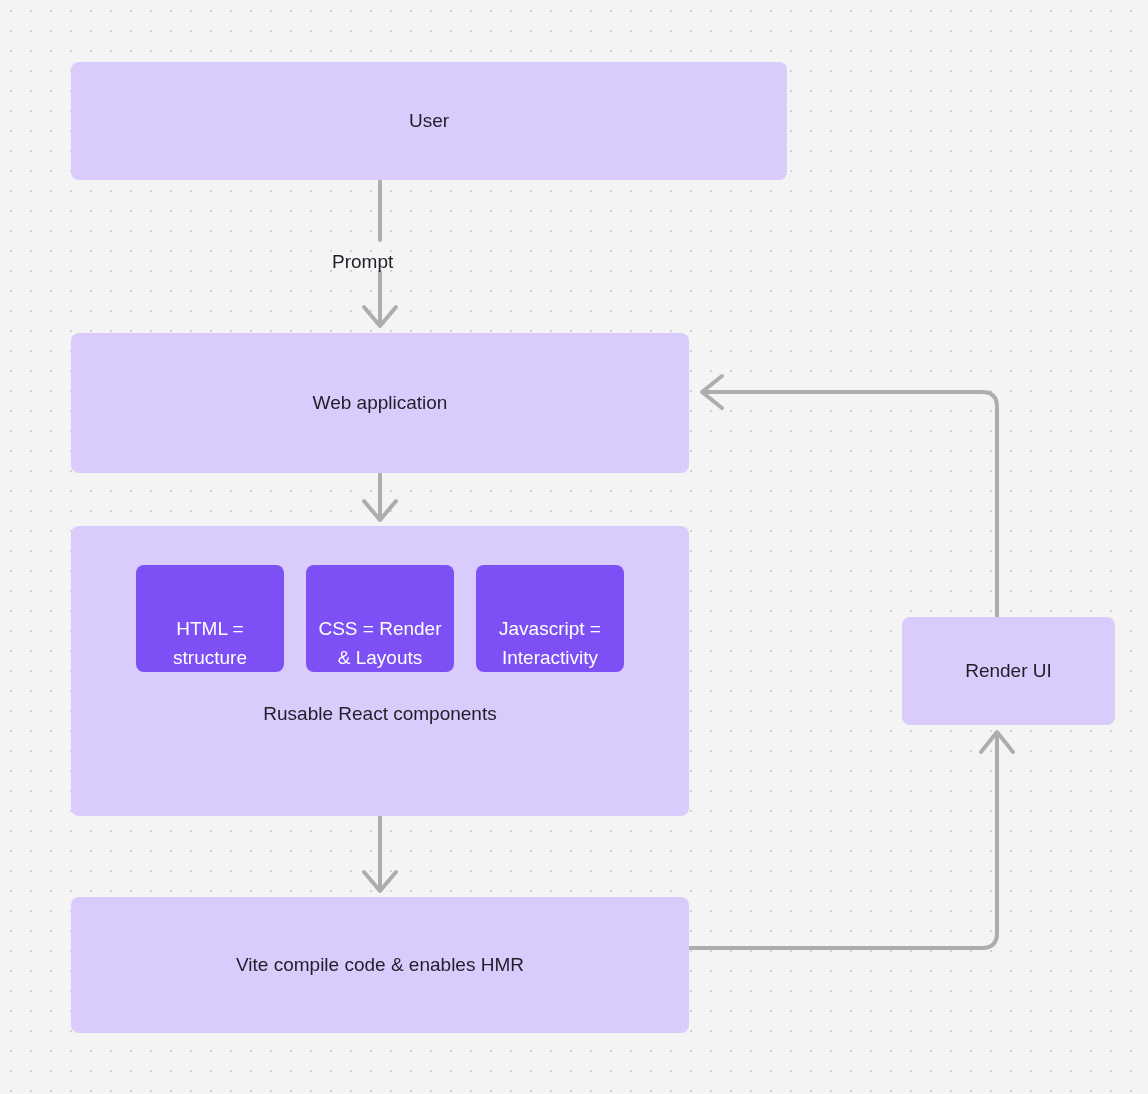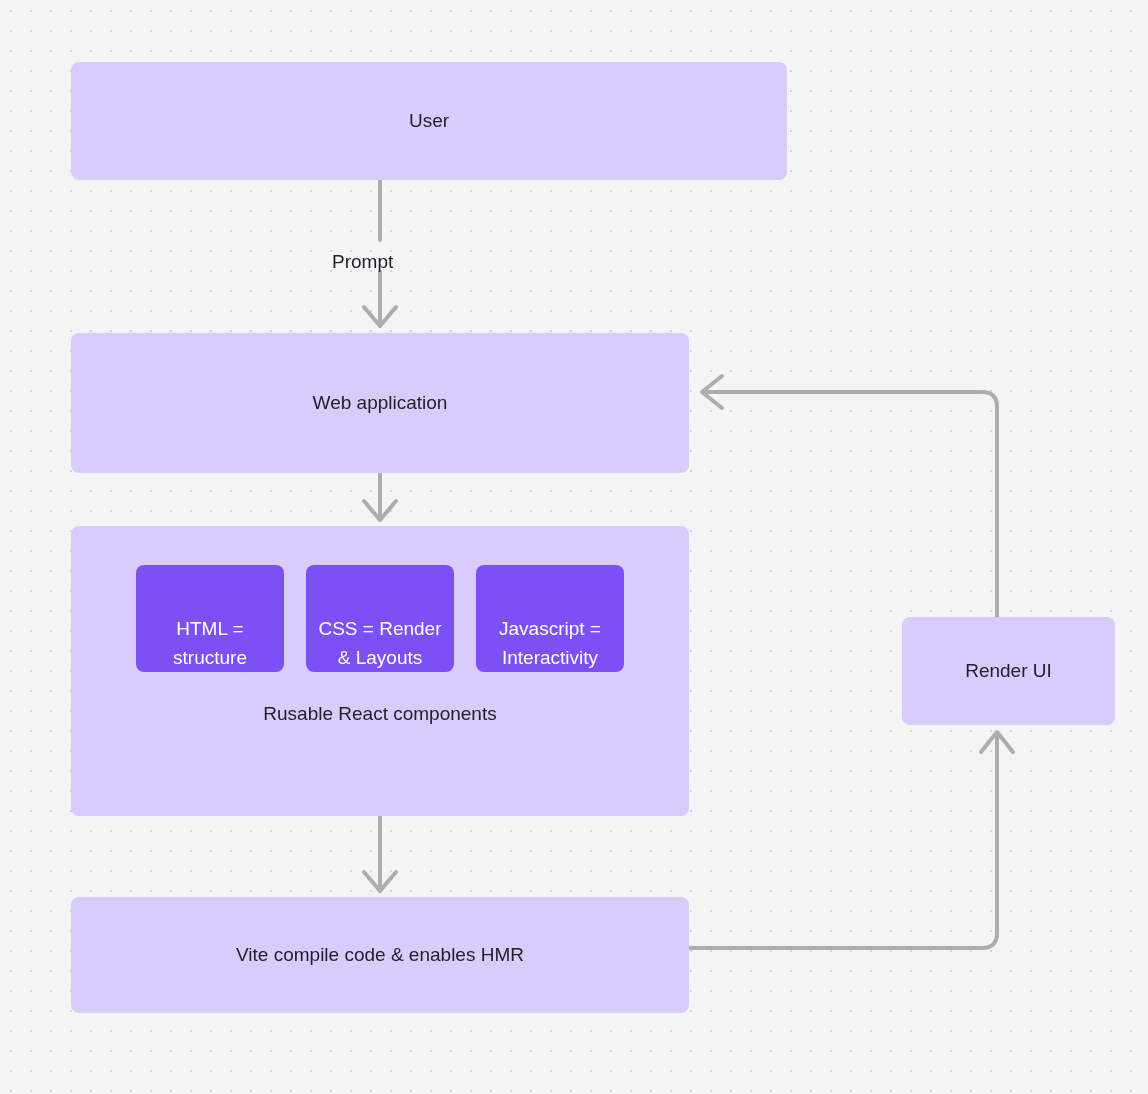--- a/index.html
+++ b/index.html
@@ -159,21 +159,21 @@
         <span>Javascript =</span><br>
         <span>Interactivity</span>
       </span>
     </div>
 
     <div class="group-caption" style="top:175px;">
       <span>Rusable React components</span>
     </div>
   </div>
 
-  <div class="node node-outer" style="left:71px; top:897px; width:618px; height:116px;">
+  <div class="node node-outer" style="left:71px; top:897px; width:618px; height:136px;">
     <span>Vite compile code &amp; enables HMR</span>
   </div>
 
   <div class="node node-outer" style="left:902px; top:617px; width:213px; height:108px;">
     <span>Render UI</span>
   </div>
 
 </div>
 
 </body></html>

